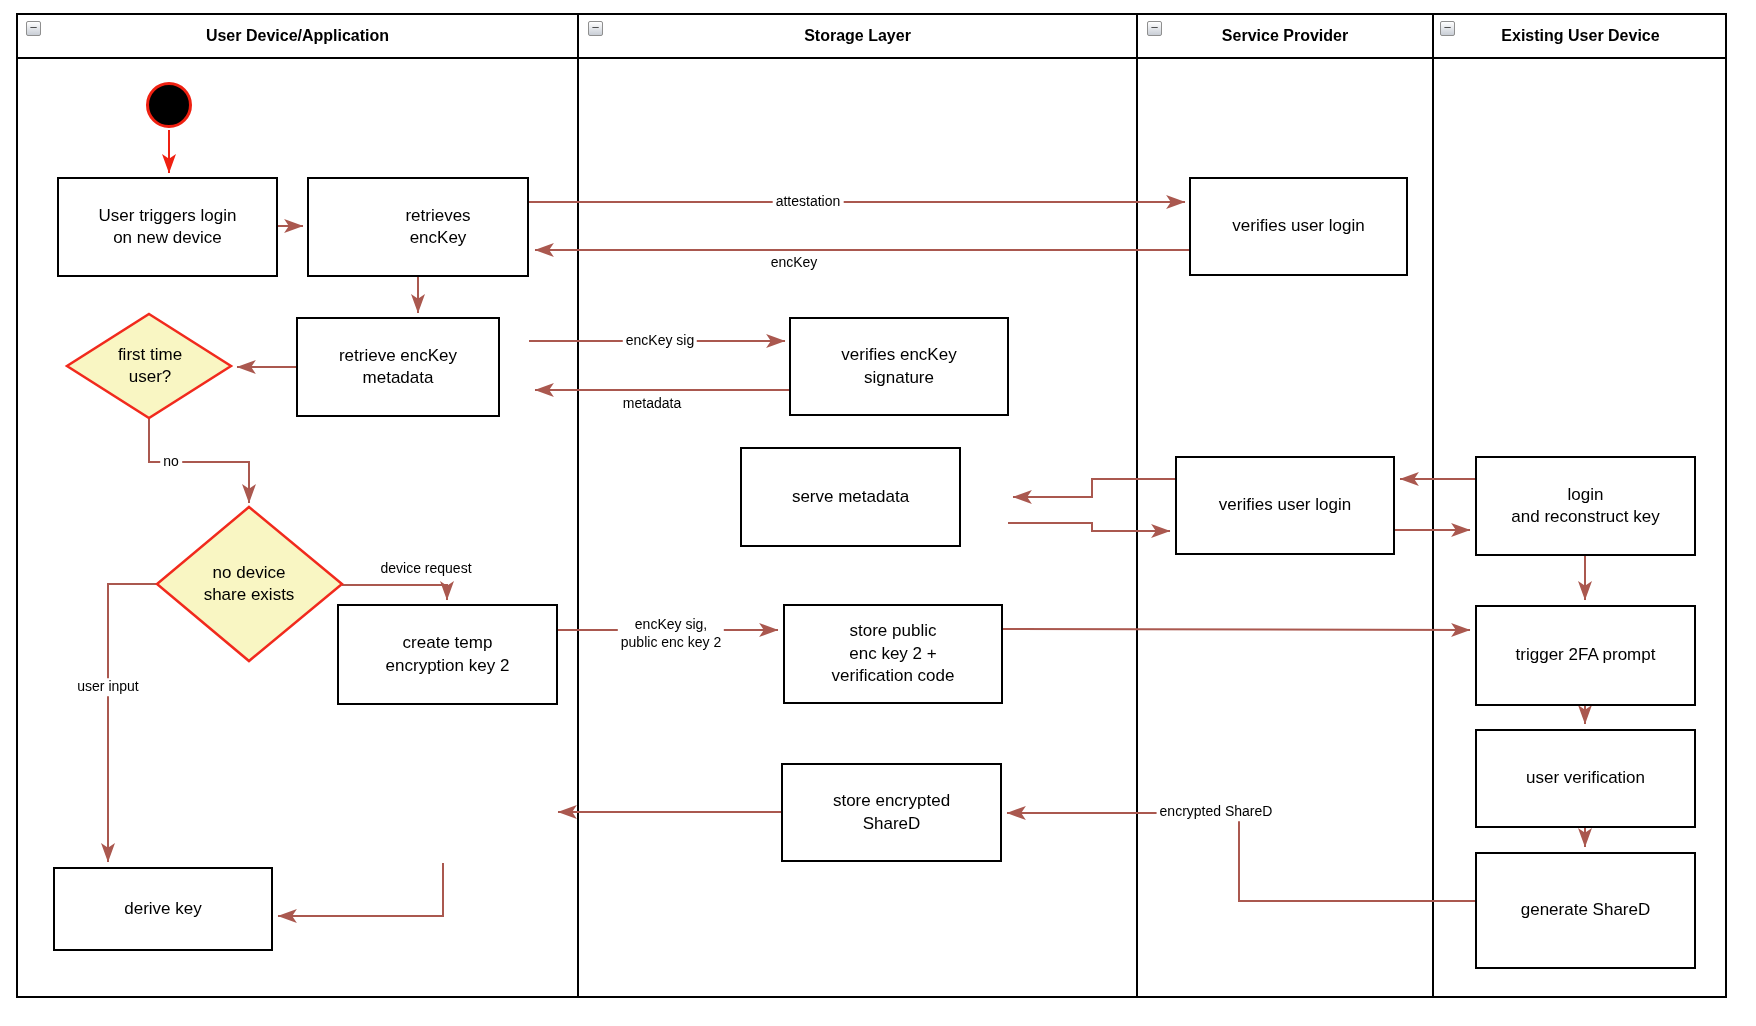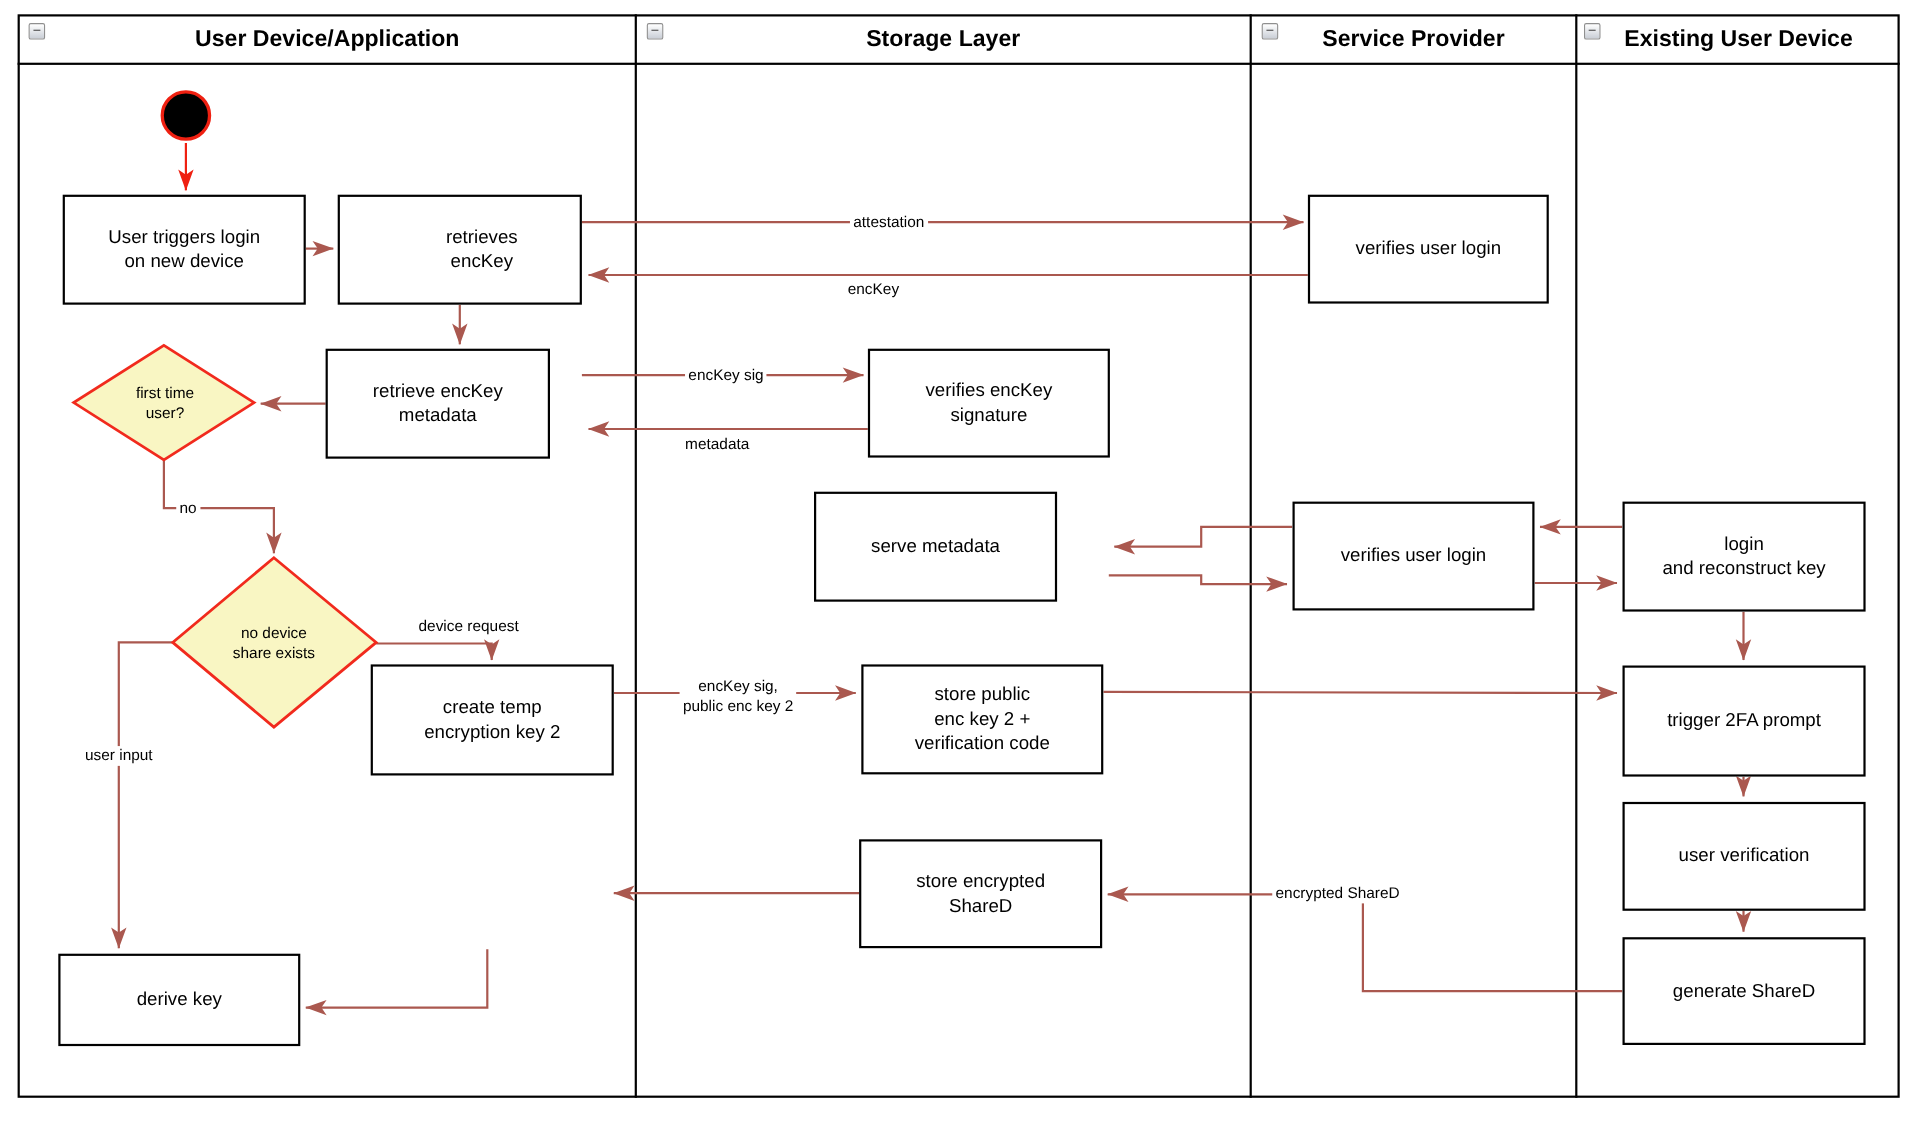--- a/index.html
+++ b/index.html
@@ -6,35 +6,35 @@
   .stage{
     position:relative;width:1756px;height:1026px;background:#ffffff;
     font-family:"Liberation Sans", sans-serif;color:#000;overflow:hidden;
   }
   
   .frame{position:absolute;left:16px;top:13px;width:1711px;height:985px;
     border:2px solid #000;box-sizing:border-box;background:#fff;z-index:0;}
   .vdiv{position:absolute;top:13px;width:2px;height:985px;background:#000;z-index:1;}
   .hdrline{position:absolute;left:16px;top:57px;width:1711px;height:2px;background:#000;z-index:1;}
   .lane-title{position:absolute;top:22px;height:28px;line-height:28px;text-align:center;
-    font-size:21px;font-weight:bold;z-index:2;}
+    font-size:16px;font-weight:bold;z-index:2;}
   .collapse-btn{position:absolute;width:15px;height:15px;box-sizing:border-box;
     border:1px solid #8f8f8f;border-radius:2px;
     background:linear-gradient(#ffffff,#c9ced6);
     font-size:13px;line-height:12px;text-align:center;color:#444;z-index:3;cursor:pointer;}
   
   .edges{position:absolute;left:0;top:0;z-index:2;}
   
   .node{position:absolute;box-sizing:border-box;background:#fff;border:2px solid #000;
     display:flex;align-items:center;justify-content:center;text-align:center;
     font-size:17px;line-height:1.32;white-space:pre-line;z-index:3;}
   .start-circle{position:absolute;left:146px;top:82px;width:40px;height:40px;
     background:#000;border:3px solid #ef2011;border-radius:50%;z-index:3;}
   .dlabel{position:absolute;transform:translate(-50%,-50%);text-align:center;
-    font-size:14px;line-height:1.3;white-space:pre-line;z-index:4;}
+    font-size:17px;line-height:1.3;white-space:pre-line;z-index:4;}
   
   .elabel{position:absolute;transform:translate(-50%,-50%);text-align:center;
     font-size:14px;line-height:1.25;white-space:pre-line;z-index:4;}
   .elabel.bg{background:#fff;padding:0 3px;}
 </style>
 </head>
 <body>
 
 <div class="stage">
 
@@ -113,21 +113,21 @@
   <div class="node" style="left:781px;top:763px;width:221px;height:99px;">store encrypted
 ShareD</div>
 
   <div class="node" style="left:1189px;top:177px;width:219px;height:99px;">verifies user login</div>
   <div class="node" style="left:1175px;top:456px;width:220px;height:99px;">verifies user login</div>
 
   <div class="node" style="left:1475px;top:456px;width:221px;height:100px;">login
 and reconstruct key</div>
   <div class="node" style="left:1475px;top:605px;width:221px;height:101px;">trigger 2FA prompt</div>
   <div class="node" style="left:1475px;top:729px;width:221px;height:99px;">user verification</div>
-  <div class="node" style="left:1475px;top:852px;width:221px;height:98px;">generate ShareD</div>
+  <div class="node" style="left:1475px;top:852px;width:221px;height:117px;">generate ShareD</div>
 
   <div class="dlabel" style="left:150px;top:366px;">first time
 user?</div>
   <div class="dlabel" style="left:249px;top:584px;">no device
 share exists</div>
 
   <div class="elabel bg" style="left:808px;top:202px;">attestation</div>
   <div class="elabel" style="left:794px;top:263px;">encKey</div>
   <div class="elabel bg" style="left:660px;top:341px;">encKey sig</div>
   <div class="elabel" style="left:652px;top:404px;">metadata</div>

